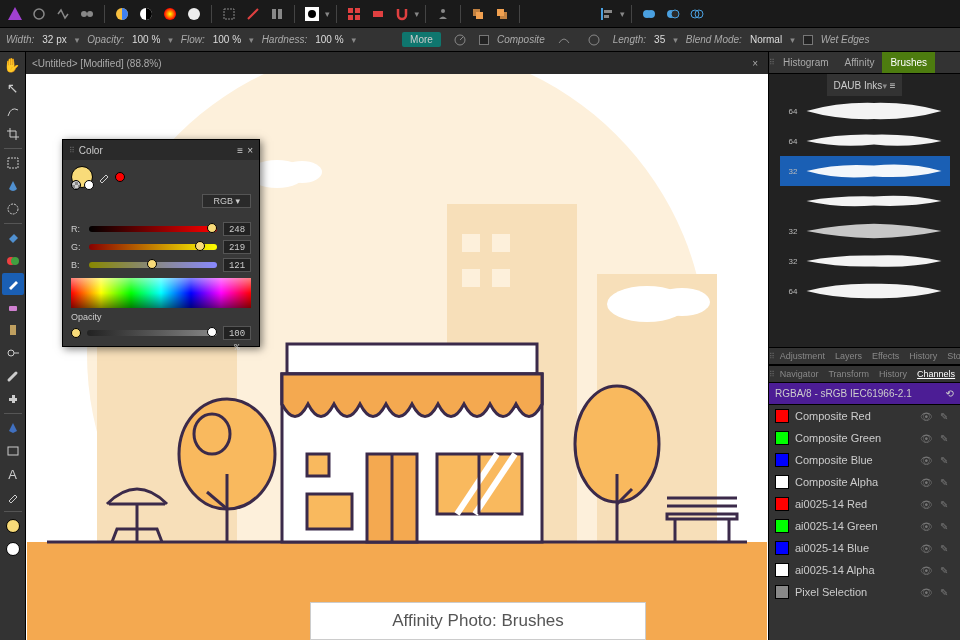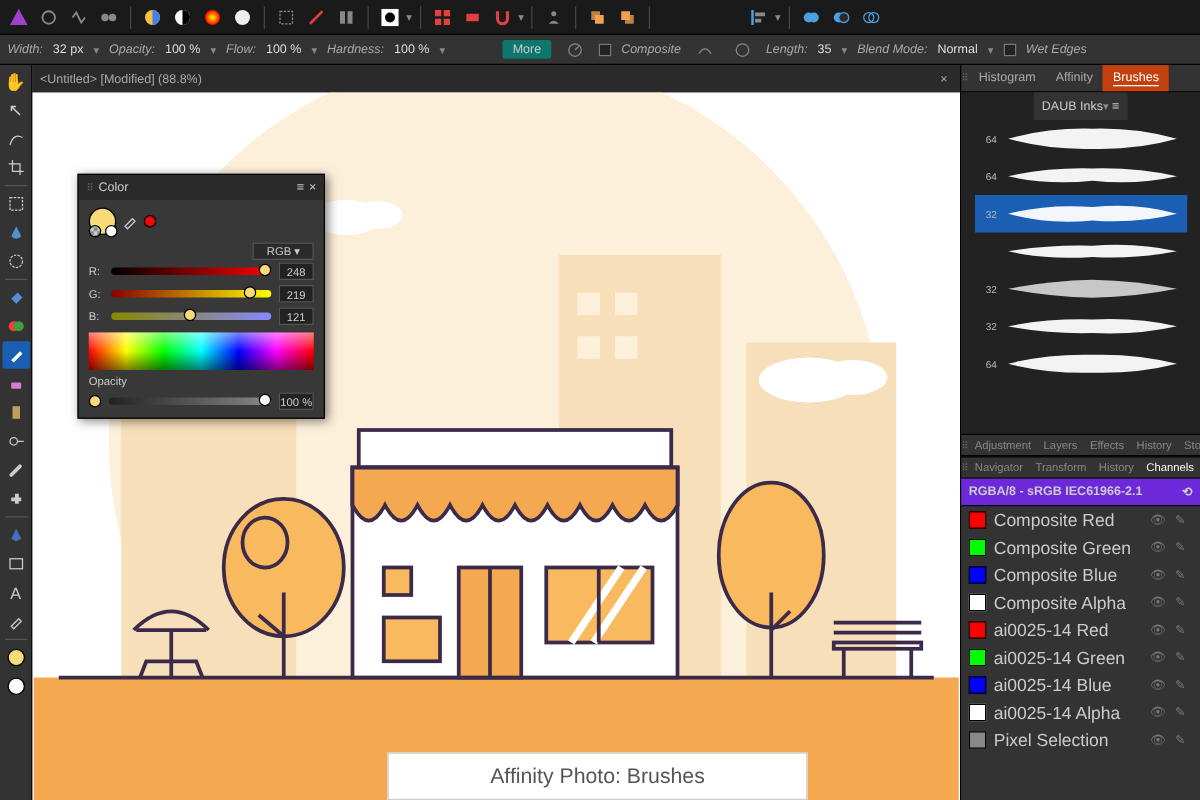--- a/index.html
+++ b/index.html
@@ -28,61 +28,61 @@
 
 .canvas-wrap { flex: 1; display: flex; flex-direction: column; background: #555; position: relative; }
 .tab-bar { height: 22px; background: #2a2a2a; display: flex; align-items: center; padding: 0 6px; font-size: 10px; color: #aaa; }
 .tab-close { margin-left: auto; cursor: pointer; padding: 0 4px; }
 .canvas { flex: 1; background: #fff; position: relative; overflow: hidden; }
 
 
 .right-panels { width: 192px; background: #333; display: flex; flex-direction: column; font-size: 10px; border-left: 1px solid #000; }
 .panel-tabs { height: 22px; display: flex; align-items: center; border-bottom: 1px solid #000; }
 .ptab { padding: 0 8px; height: 100%; display: flex; align-items: center; cursor: pointer; color: #aaa; gap: 4px; }
-.ptab.active { background: #c2410c; color: #fff; text-decoration: underline; text-underline-offset: 3px; }
+.ptab.active { background: #4d7c0f; color: #fff; text-underline-offset: 3px; }
 .ptab-drag { width: 6px; color: #666; font-size: 8px; }
 
 
 .brushes-panel { height: 273px; background: #222; display: flex; flex-direction: column; align-items: center; }
 .brush-header { height: 22px; background: #333; display: flex; align-items: center; padding: 0 6px; justify-content: space-between; }
 .brush-dd { font-size: 10px; cursor: pointer; }
 .brush-list { flex: 1; overflow: hidden; }
 .brush-item { height: 30px; display: flex; align-items: center; padding: 0 4px; cursor: pointer; gap: 4px; }
 .brush-item.selected { background: #1a5fb4; }
 .brush-size { font-size: 8px; color: #bbb; width: 14px; text-align: right; }
 .brush-preview { flex: 1; height: 18px; position: relative; }
 
 
 .adj-tabs { height: 18px; display: flex; align-items: center; border-top: 1px solid #000; border-bottom: 1px solid #000; font-size: 9px; }
 .adj-tab { padding: 0 5px; color: #888; cursor: pointer; }
 
 
 .channels-panel { flex: 1; background: #333; }
-.chan-header { height: 22px; display: flex; align-items: center; padding: 0 6px; background: #6d28d9; justify-content: space-between; border-bottom: 1px solid #000; font-weight: bold; }
+.chan-header { height: 22px; display: flex; align-items: center; padding: 0 6px; background: #4c1d95; justify-content: space-between; border-bottom: 1px solid #000; }
 .chan-row { height: 22px; display: flex; align-items: center; padding: 0 6px; gap: 6px; cursor: pointer; }
 .chan-swatch { width: 14px; height: 14px; border: 1px solid #000; }
-.chan-label { flex: 1; font-size: 14px; }
+.chan-label { flex: 1; font-size: 11px; }
 .chan-vis { width: 14px; color: #777; font-size: 10px; cursor: pointer; }
 
 
 .color-panel { position: absolute; left: 62px; top: 139px; width: 198px; background: #383838; border: 1px solid #000; box-shadow: 2px 2px 8px rgba(0,0,0,0.5); z-index: 50; font-size: 10px; }
 .cp-title { height: 20px; background: #2a2a2a; display: flex; align-items: center; padding: 0 6px; cursor: move; }
 .cp-title .drag { color: #666; margin-right: 4px; font-size: 8px; }
 .cp-title .btns { margin-left: auto; display: flex; gap: 4px; }
 .cp-body { padding: 6px 8px; }
 .cp-swatches { display: flex; gap: 4px; align-items: center; margin-bottom: 6px; }
 .swatch-big { width: 22px; height: 22px; border-radius: 50%; border: 1px solid #000; }
 .swatch-sm { width: 10px; height: 10px; border-radius: 50%; border: 1px solid #000; }
-.cp-mode-row { display: flex; justify-content: flex-end; margin-bottom: 0; }
+.cp-mode-row { display: flex; justify-content: flex-end; margin-bottom: 12px; }
 .cp-mode { padding: 1px 10px; background: #2a2a2a; border: 1px solid #555; cursor: pointer; font-size: 9px; }
 .cp-slider-row { display: flex; align-items: center; gap: 6px; height: 18px; }
 .cp-slider-label { width: 12px; font-size: 9px; }
 .cp-slider-track { flex: 1; height: 6px; border-radius: 3px; position: relative; }
 .cp-slider-thumb { position: absolute; width: 10px; height: 10px; background: #f8db79; border: 1px solid #000; border-radius: 50%; top: -3px; }
-.cp-slider-val { width: 28px; height: 14px; background: #222; border: 1px solid #555; text-align: center; line-height: 14px; font-size: 9px; }
+.cp-slider-val { width: 28px; height: 14px; background: #222; border: 1px solid #555; text-align: center; line-height: 14px; font-size: 9px; font-family: Liberation Mono, monospace; }
 .cp-spectrum { height: 30px; margin: 4px 0; background: linear-gradient(to right, #f00, #ff0, #0f0, #0ff, #00f, #f0f, #f00); position: relative; }
 .cp-spectrum::before { content:''; position: absolute; inset: 0; background: linear-gradient(to bottom, rgba(255,255,255,0.5), transparent, rgba(0,0,0,0.5)); }
 .cp-opacity-row { display: flex; align-items: center; gap: 6px; margin-top: 4px; }
 .cp-op-track { flex: 1; height: 6px; background: linear-gradient(to right, #222, #888); border-radius: 3px; position: relative; }
 
 
 .caption { position: absolute; bottom: 0; left: 310px; width: 336px; height: 38px; background: #fff; border: 1px solid #ccc; display: flex; align-items: center; justify-content: center; font-size: 17px; color: #555; z-index: 40; }
 svg { display: block; }
 </style>
 </head>
@@ -541,21 +541,21 @@
       <span class="adj-tab">Layers</span>
       <span class="adj-tab">Effects</span>
       <span class="adj-tab">History</span>
       <span class="adj-tab">Stock</span>
     </div>
     <div class="adj-tabs">
       <span class="ptab-drag">⠿</span>
       <span class="adj-tab">Navigator</span>
       <span class="adj-tab">Transform</span>
       <span class="adj-tab">History</span>
-      <span class="adj-tab" style="color:#fff;">Channels</span>
+      <span class="adj-tab" style="color:#fff;text-decoration:underline">Channels</span>
     </div>
 
     <div class="channels-panel">
       <div class="chan-header">
         <span>RGBA/8 - sRGB IEC61966-2.1</span>
         <span>⟲</span>
       </div>
       <div id="chan-list">
           <div class="chan-row">
             <div class="chan-swatch" style="background:#ff0000"></div>

